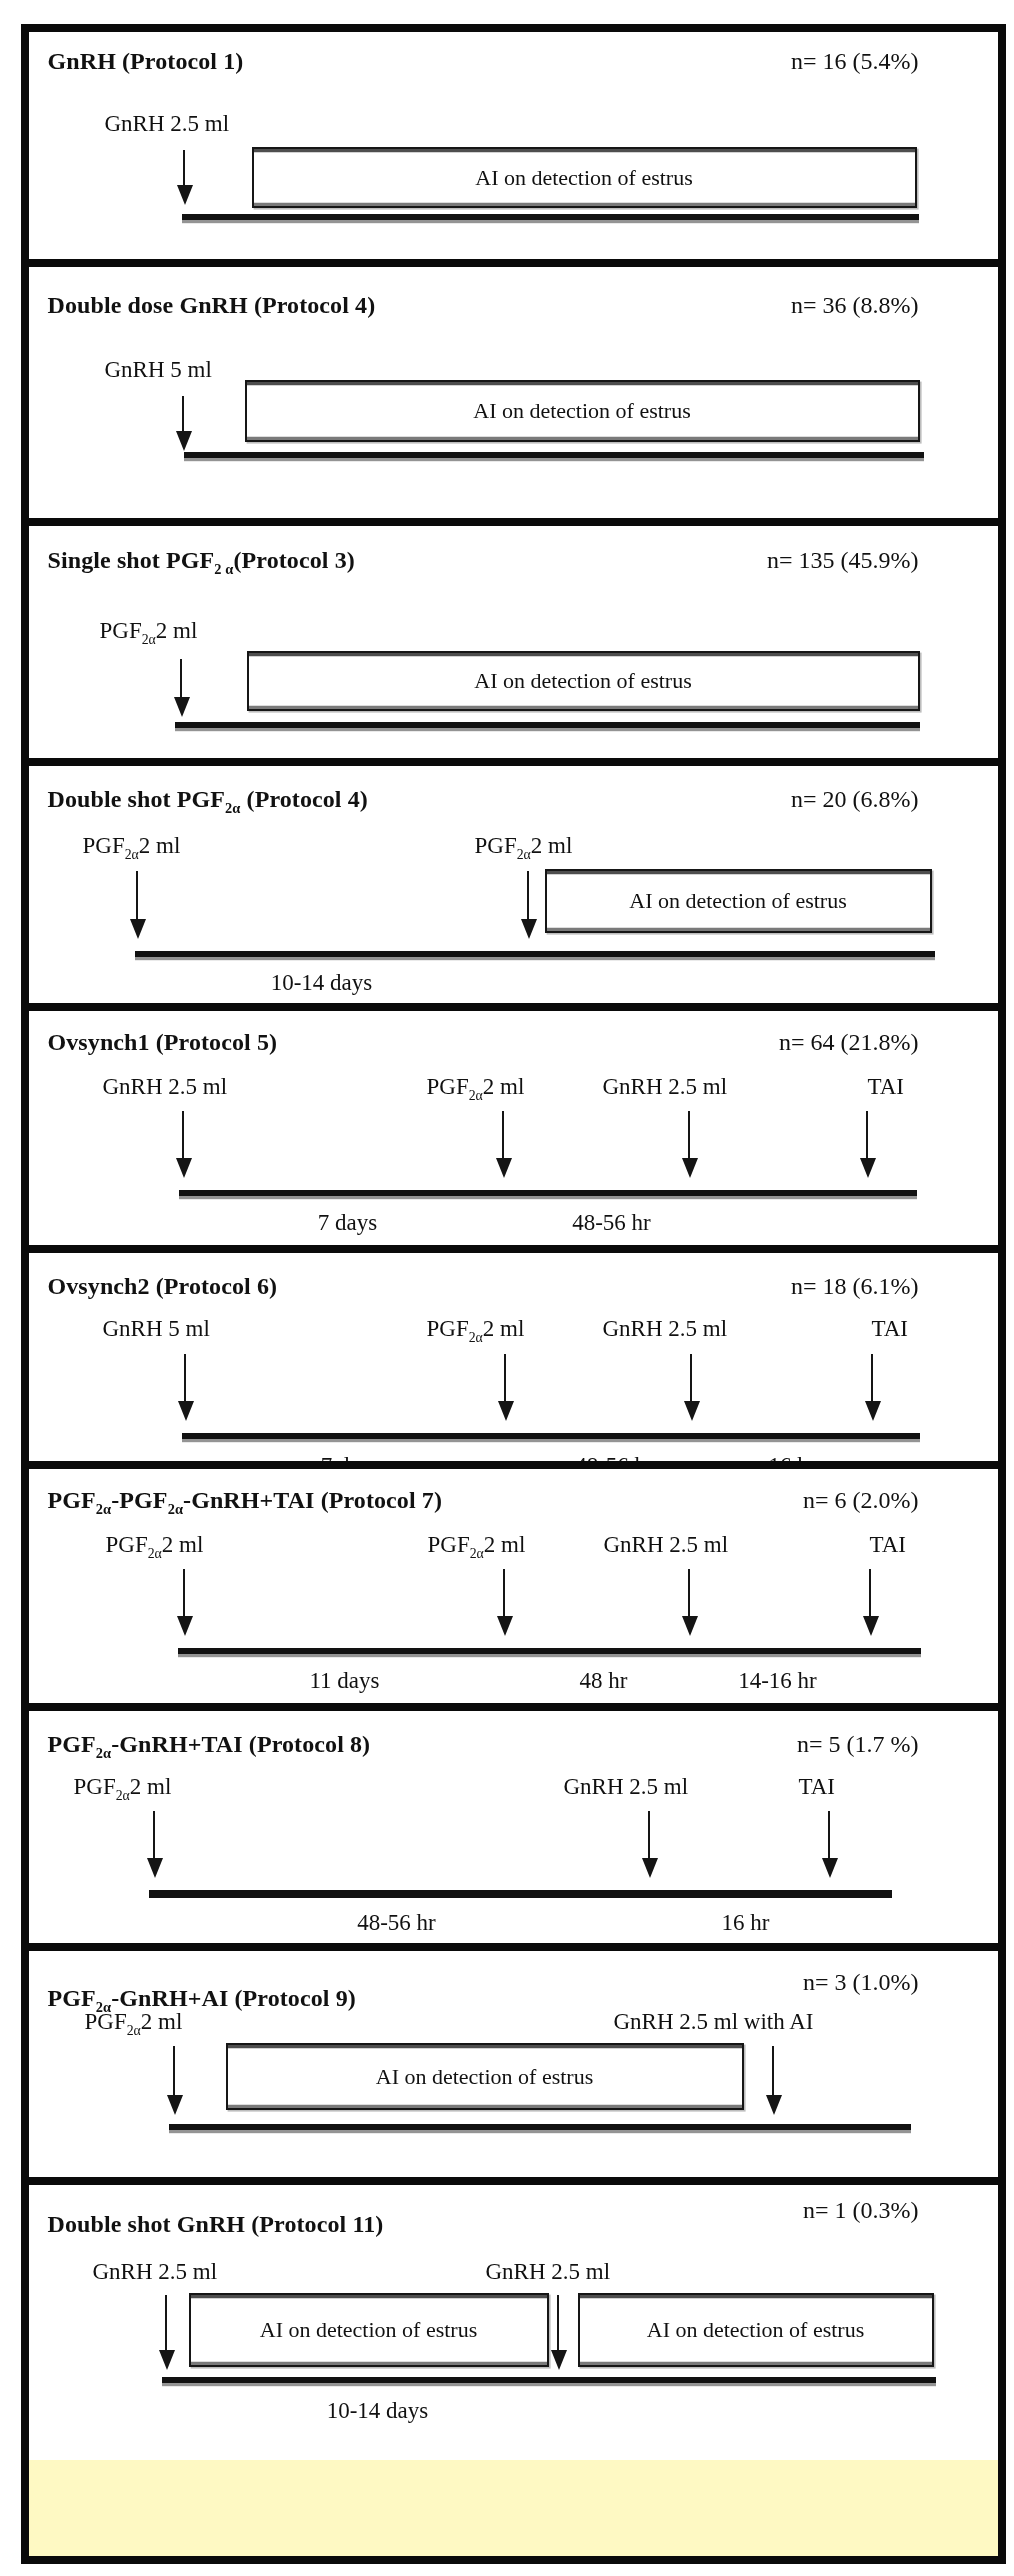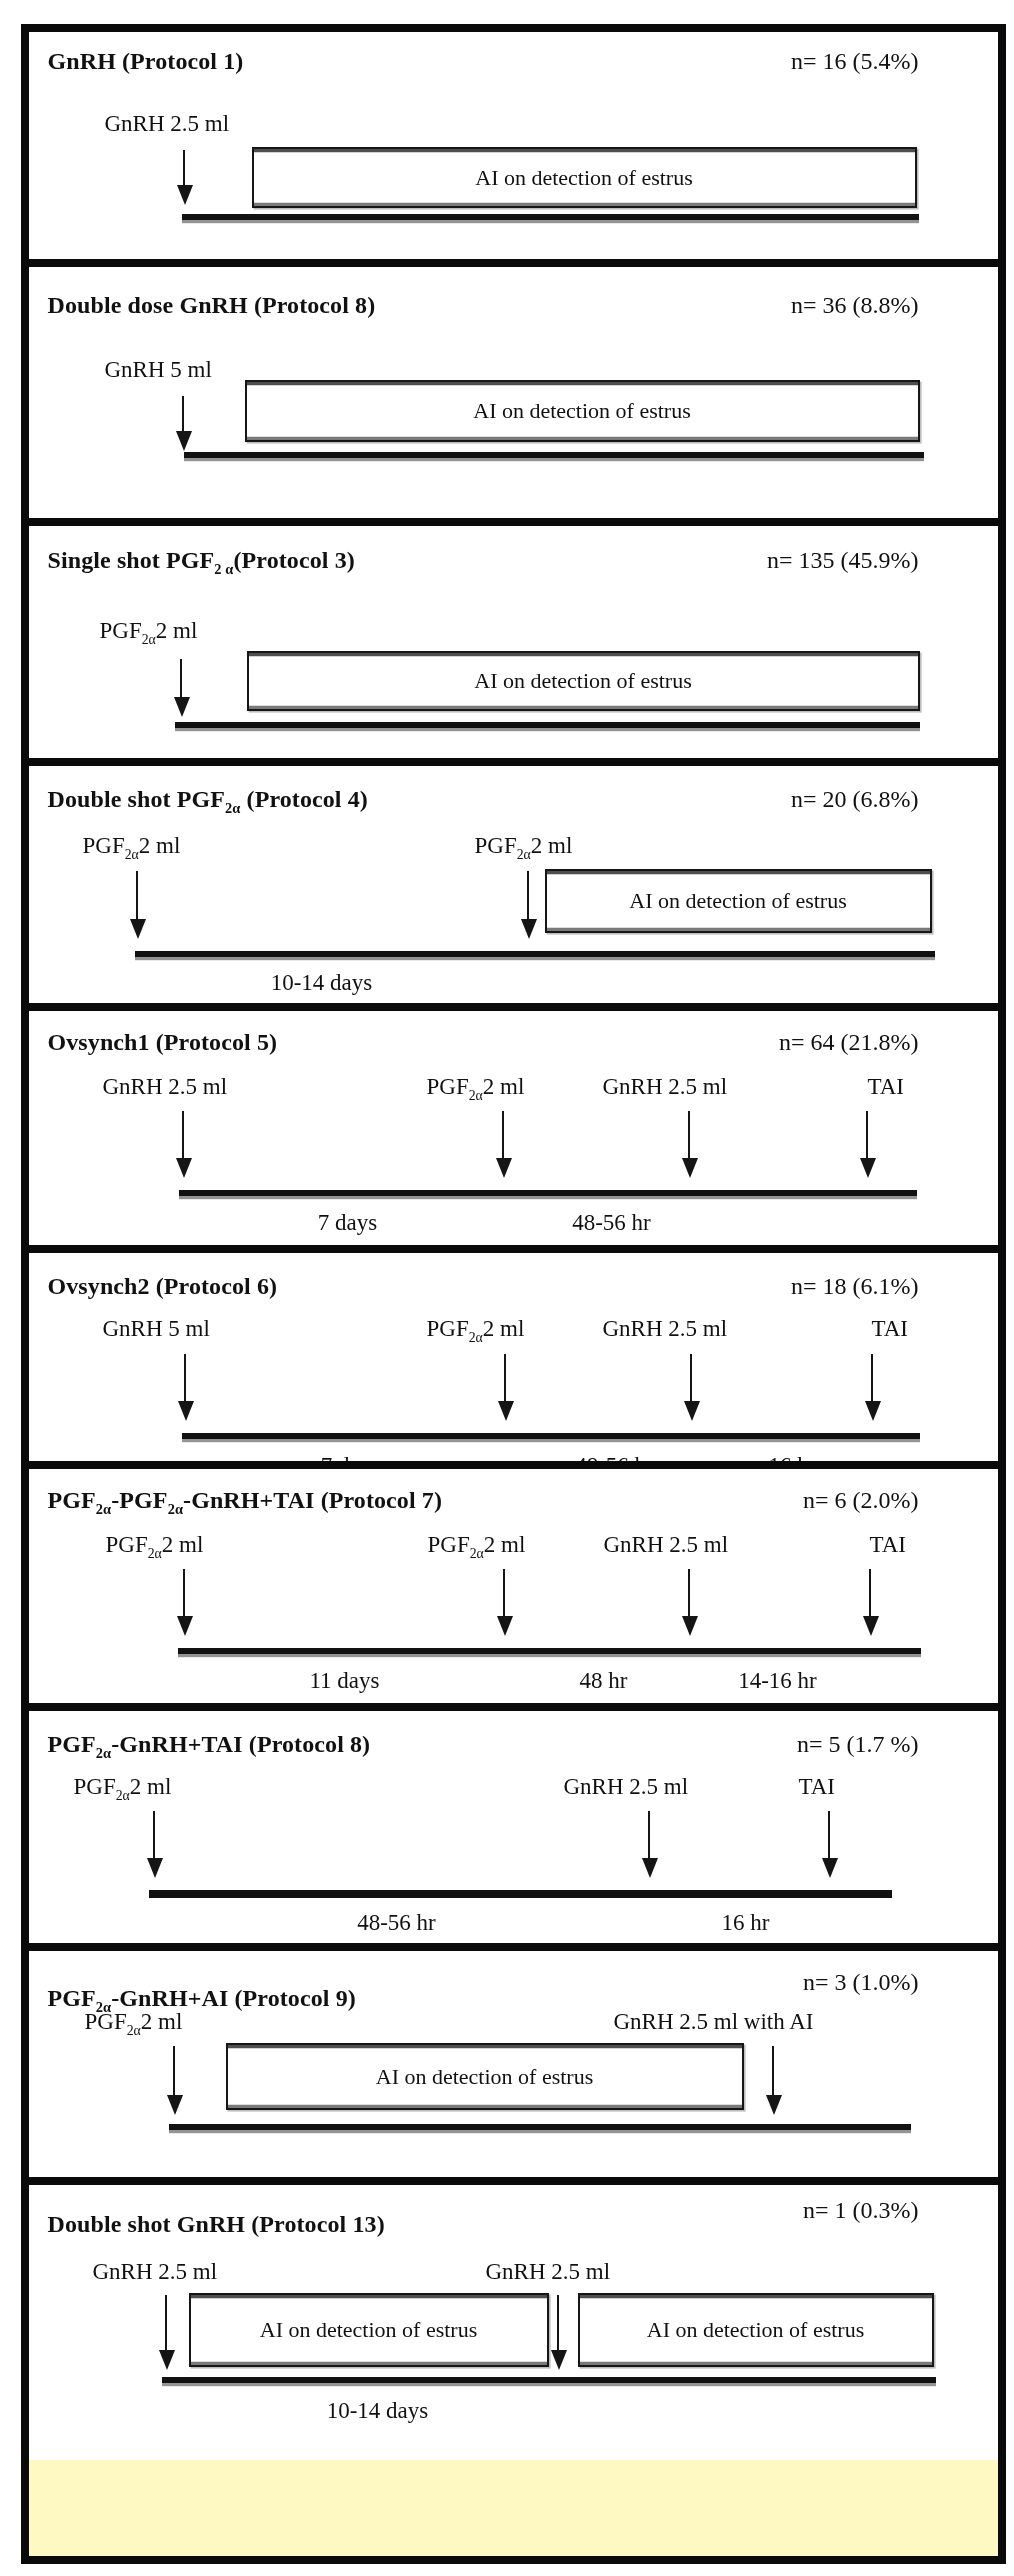--- a/index.html
+++ b/index.html
@@ -34,21 +34,21 @@
       <div class="arrow" style="left:148px;top:118px;height:55px">
         <i class="line"></i>
         <i class="head"></i>
       </div>
       <div class="ebox" style="left:223px;top:115px;width:665px;height:61px">
         <span>AI on detection of estrus</span>
       </div>
       <div class="tl" style="left:153px;top:182px;width:737px"></div>
     </section>
     <section class="panel" style="height: 259px;">
-      <div class="title" style="top:25px">Double dose GnRH  (Protocol 8)</div>
+      <div class="title" style="top:25px">Double dose GnRH  (Protocol 4)</div>
       <div class="ncount" style="top:25px">n= 36 (8.8%)</div>
       <div class="ev" style="left:76px;top:90px">GnRH 5 ml</div>
       <div class="arrow" style="left:147px;top:129px;height:55px">
         <i class="line"></i>
         <i class="head"></i>
       </div>
       <div class="ebox" style="left:216px;top:113px;width:675px;height:62px">
         <span>AI on detection of estrus</span>
       </div>
       <div class="tl" style="left:155px;top:185px;width:740px"></div>
@@ -202,21 +202,21 @@
       <div class="arrow" style="left:737px;top:95px;height:69px">
         <i class="line"></i>
         <i class="head"></i>
       </div>
       <div class="ebox" style="left:197px;top:92px;width:518px;height:67px">
         <span>AI on detection of estrus</span>
       </div>
       <div class="tl" style="left:140px;top:173px;width:742px"></div>
     </section>
     <section class="panel" style="height: 275px;">
-      <div class="title" style="top:26px">Double shot GnRH (Protocol 13)</div>
+      <div class="title" style="top:26px">Double shot GnRH (Protocol 11)</div>
       <div class="ncount" style="top:12px">n= 1 (0.3%)</div>
       <div class="ev" style="left:64px;top:74px">GnRH 2.5 ml</div>
       <div class="ev" style="left:457px;top:74px">GnRH 2.5 ml</div>
       <div class="arrow" style="left:130px;top:110px;height:75px">
         <i class="line"></i>
         <i class="head"></i>
       </div>
       <div class="arrow" style="left:522px;top:110px;height:75px">
         <i class="line"></i>
         <i class="head"></i>

